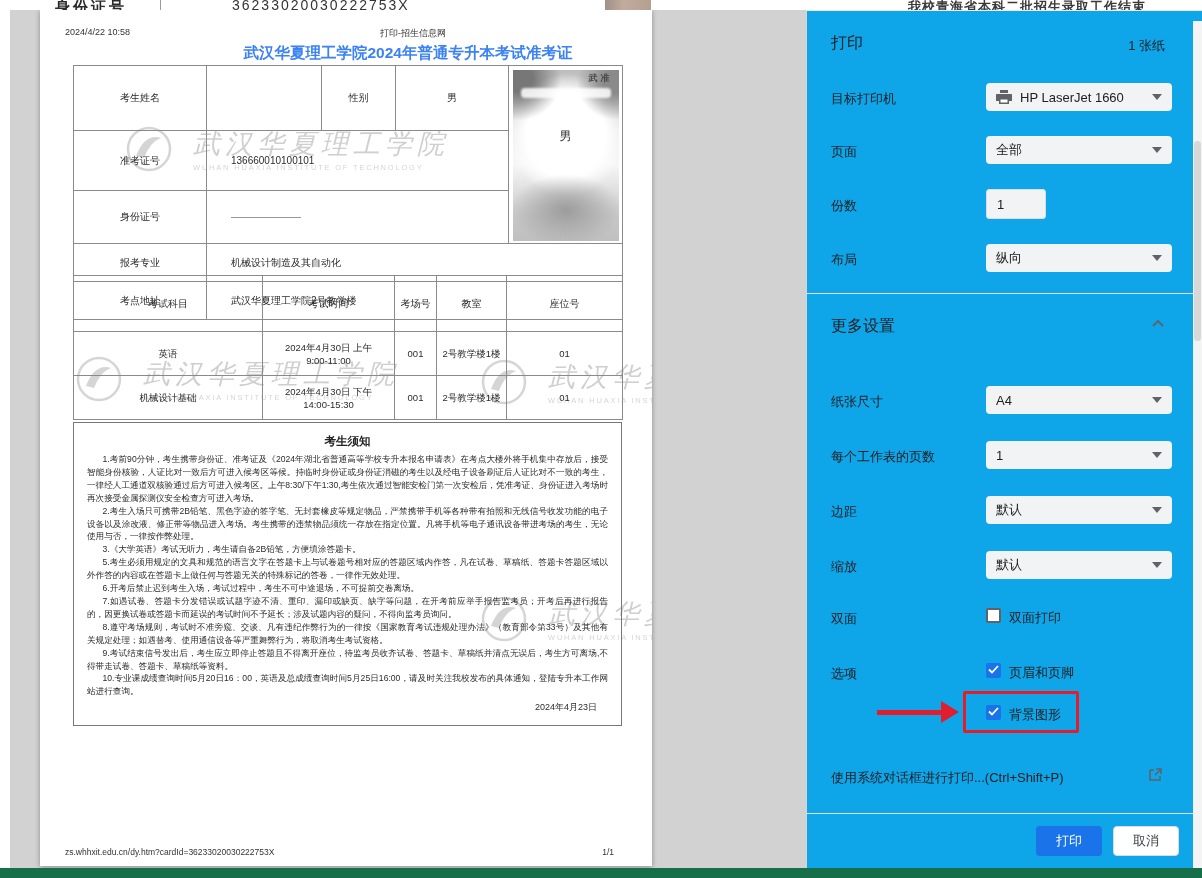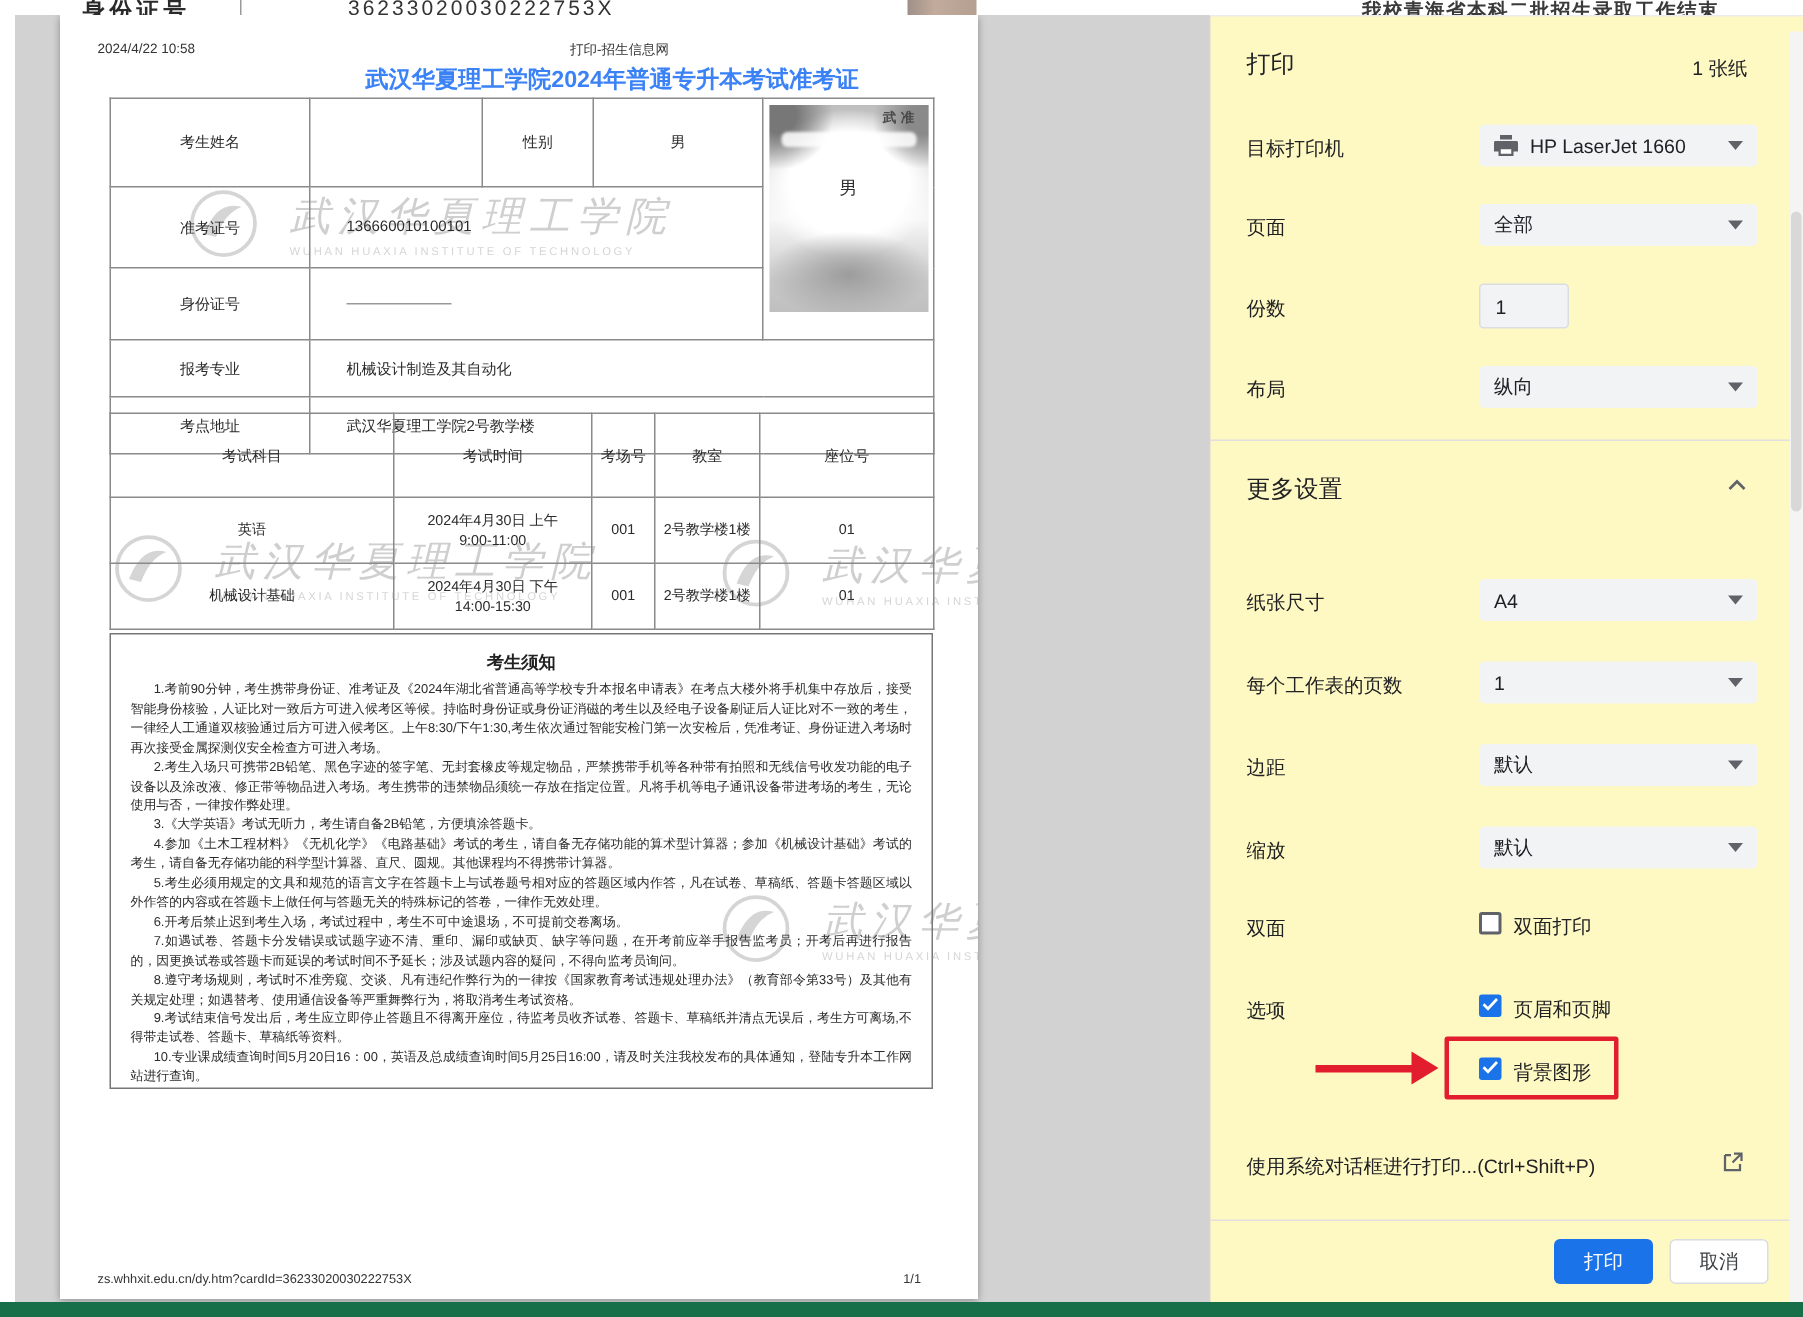--- a/index.html
+++ b/index.html
@@ -30,21 +30,21 @@
   table.doc td, table.doc th { border:1px solid #8a8a8a; font-weight:normal; color:#2b2b2b; text-align:center;
                                vertical-align:middle; padding:0; background:transparent; }
   .lbl { font-weight:bold; font-size:10.5px; color:#1f1f1f; }
 
   .info-table { position:absolute; left:33px; top:55px; width:549px; height:237px; z-index:2; }
   .info-table td { font-size:10px; }
   .val-left { text-align:left !important; padding-left:24px !important; }
   .id-redact { display:inline-block; width:70px; border-top:1px solid #999; vertical-align:middle; }
 
   .photo-cell { padding:2px !important; vertical-align:top !important; }
-  .photo { position:relative; width:106px; height:138px; margin:2px auto 0 auto; overflow:hidden;
+  .photo { position:relative; width:106px; height:171px; margin:2px auto 0 auto; overflow:hidden;
            background:
              radial-gradient(circle at 6% 5%, #777 0 7%, rgba(119,119,119,0) 22%),
              radial-gradient(circle at 96% 7%, #8a8a8a 0 6%, rgba(138,138,138,0) 20%),
              radial-gradient(ellipse 75% 30% at 50% 82%, #9c9c9c, rgba(156,156,156,0) 70%),
              radial-gradient(ellipse 68% 45% at 50% 38%, #ffffff 0 55%, rgba(255,255,255,0) 80%),
              linear-gradient(180deg,#bdbdbd,#ededed 35%,#f7f7f7 55%,#c9c9c9 85%,#bfbfbf);
   }
   .photo-gender { position:absolute; left:0; right:0; top:34%; text-align:center; font-size:12px; color:#2f2f2f; }
   .photo-smudge { position:absolute; right:6px; top:2px; font-size:9px; color:#4a4a4a; letter-spacing:3px;
                   filter:blur(.4px); font-weight:bold; }
@@ -66,21 +66,21 @@
   .doc-footer-url { position:absolute; left:25px; bottom:9px; font-size:8.5px; color:#333; }
   .doc-footer-page { position:absolute; right:38px; bottom:9px; font-size:8.5px; color:#333; }
 
   
   .wm { position:absolute; display:flex; align-items:center; gap:20px; z-index:1; opacity:.55; pointer-events:none; }
   .wm-cn { font-family:"DejaVu Serif","Liberation Serif",serif; font-style:italic; font-size:27px; color:#a9a9a9;
            letter-spacing:5px; white-space:nowrap; }
   .wm-en { font-size:7.5px; color:#b3b3b3; letter-spacing:1.8px; white-space:nowrap; margin-top:1px; }
 
   
-  .panel { position:absolute; left:806px; top:10px; width:396px; height:858px; background:#fef9c3;
+  .panel { position:absolute; left:806px; top:10px; width:396px; height:858px; background:#0ea5e9;
            border-left:1px solid #d6d6d6; border-top:1px solid #ececec;text-decoration:underline; }
   .panel-title { position:absolute; left:24px; top:22px; font-size:16px; color:#202124; }
   .sheet-count { position:absolute; right:37px; top:26px; font-size:13px; color:#202124; }
   .row-label { position:absolute; left:24px; font-size:13px; color:#202124; }
   .select { position:absolute; left:179px; width:186px; height:28px; background:#f1f3f4; border-radius:4px;
             display:flex; align-items:center; padding:0 26px 0 10px; font-size:13px; color:#202124; cursor:pointer; }
   .caret { position:absolute; right:10px; top:11px; width:0; height:0; border-left:5px solid transparent;
            border-right:5px solid transparent; border-top:6px solid #5f6368; }
   .copies-input { position:absolute; left:179px; width:60px; height:30px; background:#f1f3f4;
                   border:1px solid #dadce0; border-radius:3px; font-size:13px; color:#202124; padding-left:10px;
@@ -253,21 +253,20 @@
         </tr>
       </tbody>
         </table>
 
       <div class="notice-box">
         <div class="notice-title">考生须知</div>
         <div class="notice-text">
           <p>1.考前90分钟，考生携带身份证、准考证及《2024年湖北省普通高等学校专升本报名申请表》在考点大楼外将手机集中存放后，接受智能身份核验，人证比对一致后方可进入候考区等候。持临时身份证或身份证消磁的考生以及经电子设备刷证后人证比对不一致的考生，一律经人工通道双核验通过后方可进入候考区。上午8:30/下午1:30,考生依次通过智能安检门第一次安检后，凭准考证、身份证进入考场时再次接受金属探测仪安全检查方可进入考场。</p>
           <p>2.考生入场只可携带2B铅笔、黑色字迹的签字笔、无封套橡皮等规定物品，严禁携带手机等各种带有拍照和无线信号收发功能的电子设备以及涂改液、修正带等物品进入考场。考生携带的违禁物品须统一存放在指定位置。凡将手机等电子通讯设备带进考场的考生，无论使用与否，一律按作弊处理。</p>
           <p>3.《大学英语》考试无听力，考生请自备2B铅笔，方便填涂答题卡。</p>
-          <p>4.参加《土木工程材料》《无机化学》《电路基础》考试的考生，请自备无存储功能的算术型计算器；参加《机械设计基础》考试的考生，请自备无存储功能的科学型计算器、直尺、圆规。其他课程均不得携带计算器。</p>
           <p>5.考生必须用规定的文具和规范的语言文字在答题卡上与试卷题号相对应的答题区域内作答，凡在试卷、草稿纸、答题卡答题区域以外作答的内容或在答题卡上做任何与答题无关的特殊标记的答卷，一律作无效处理。</p>
           <p>6.开考后禁止迟到考生入场，考试过程中，考生不可中途退场，不可提前交卷离场。</p>
           <p>7.如遇试卷、答题卡分发错误或试题字迹不清、重印、漏印或缺页、缺字等问题，在开考前应举手报告监考员；开考后再进行报告的，因更换试卷或答题卡而延误的考试时间不予延长；涉及试题内容的疑问，不得向监考员询问。</p>
           <p>8.遵守考场规则，考试时不准旁窥、交谈、凡有违纪作弊行为的一律按《国家教育考试违规处理办法》（教育部令第33号）及其他有关规定处理；如遇替考、使用通信设备等严重舞弊行为，将取消考生考试资格。</p>
           <p>9.考试结束信号发出后，考生应立即停止答题且不得离开座位，待监考员收齐试卷、答题卡、草稿纸并清点无误后，考生方可离场,不得带走试卷、答题卡、草稿纸等资料。</p>
           <p>10.专业课成绩查询时间5月20日16：00，英语及总成绩查询时间5月25日16:00，请及时关注我校发布的具体通知，登陆专升本工作网站进行查询。</p>
         </div>
         <div class="notice-date">2024年4月23日</div>
       </div>
 

